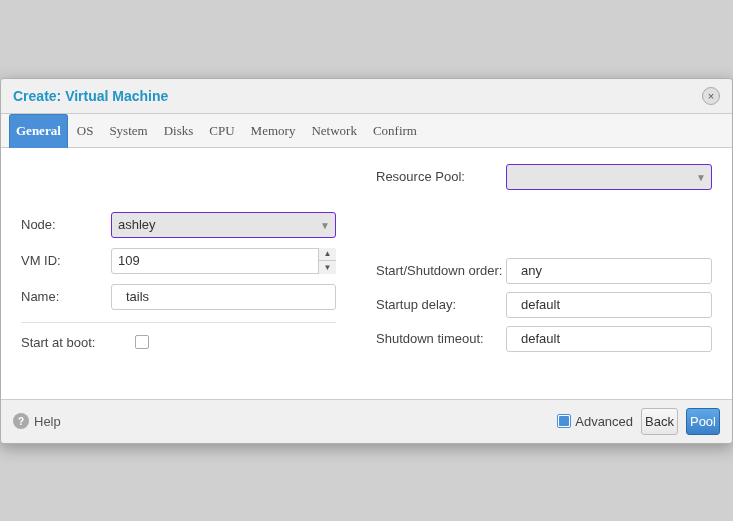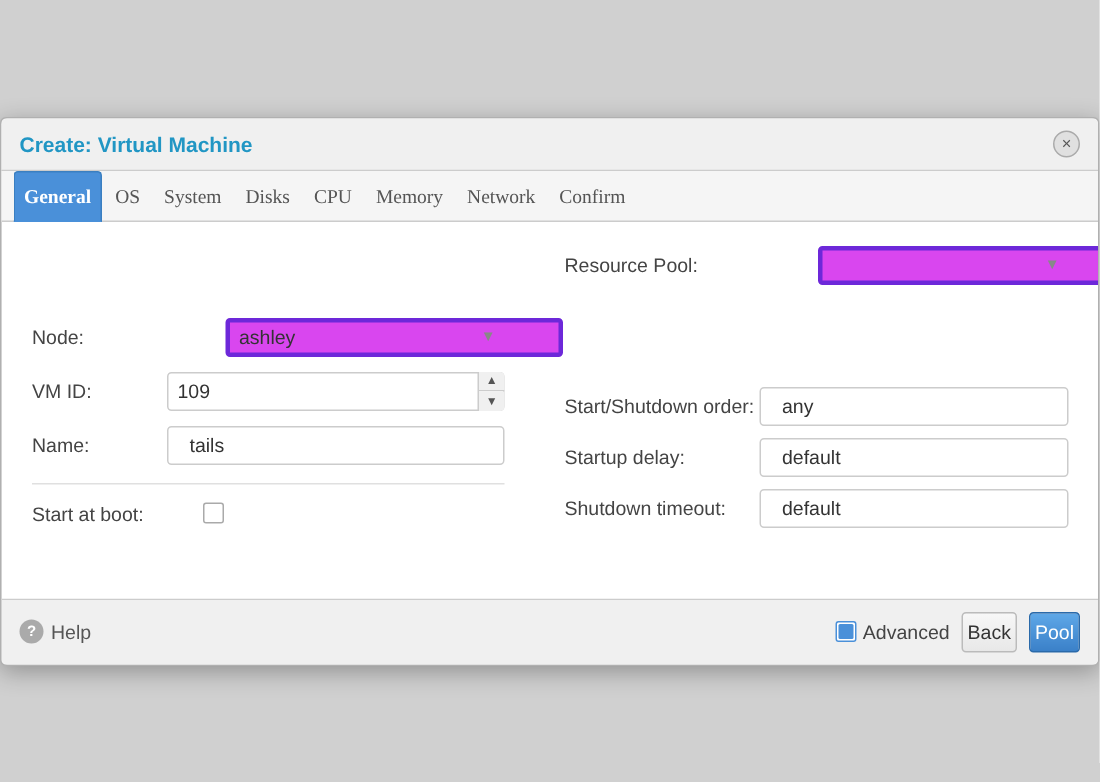--- a/index.html
+++ b/index.html
@@ -125,29 +125,28 @@
       color: #333;
       background: #fff;
     }
     .select-wrapper {
       position: relative;
       flex: 1;
     }
     .select-wrapper select {
       width: 100%;
       height: 26px;
-      border: 3px solid #6d28d9;
+      border: 1px solid #6d28d9;
       border-radius: 3px;
       padding: 2px 24px 2px 6px;
       font-size: 13px;
       color: #333;
-      background: #d946ef;
+      background: #e5e5e5;
       appearance: none;
       cursor: pointer;
-      margin-left: 39px;
     }
     .select-arrow {
       position: absolute;
       right: 6px;
       top: 50%;
       transform: translateY(-50%);
       font-size: 10px;
       color: #888;
       pointer-events: none;
     }

